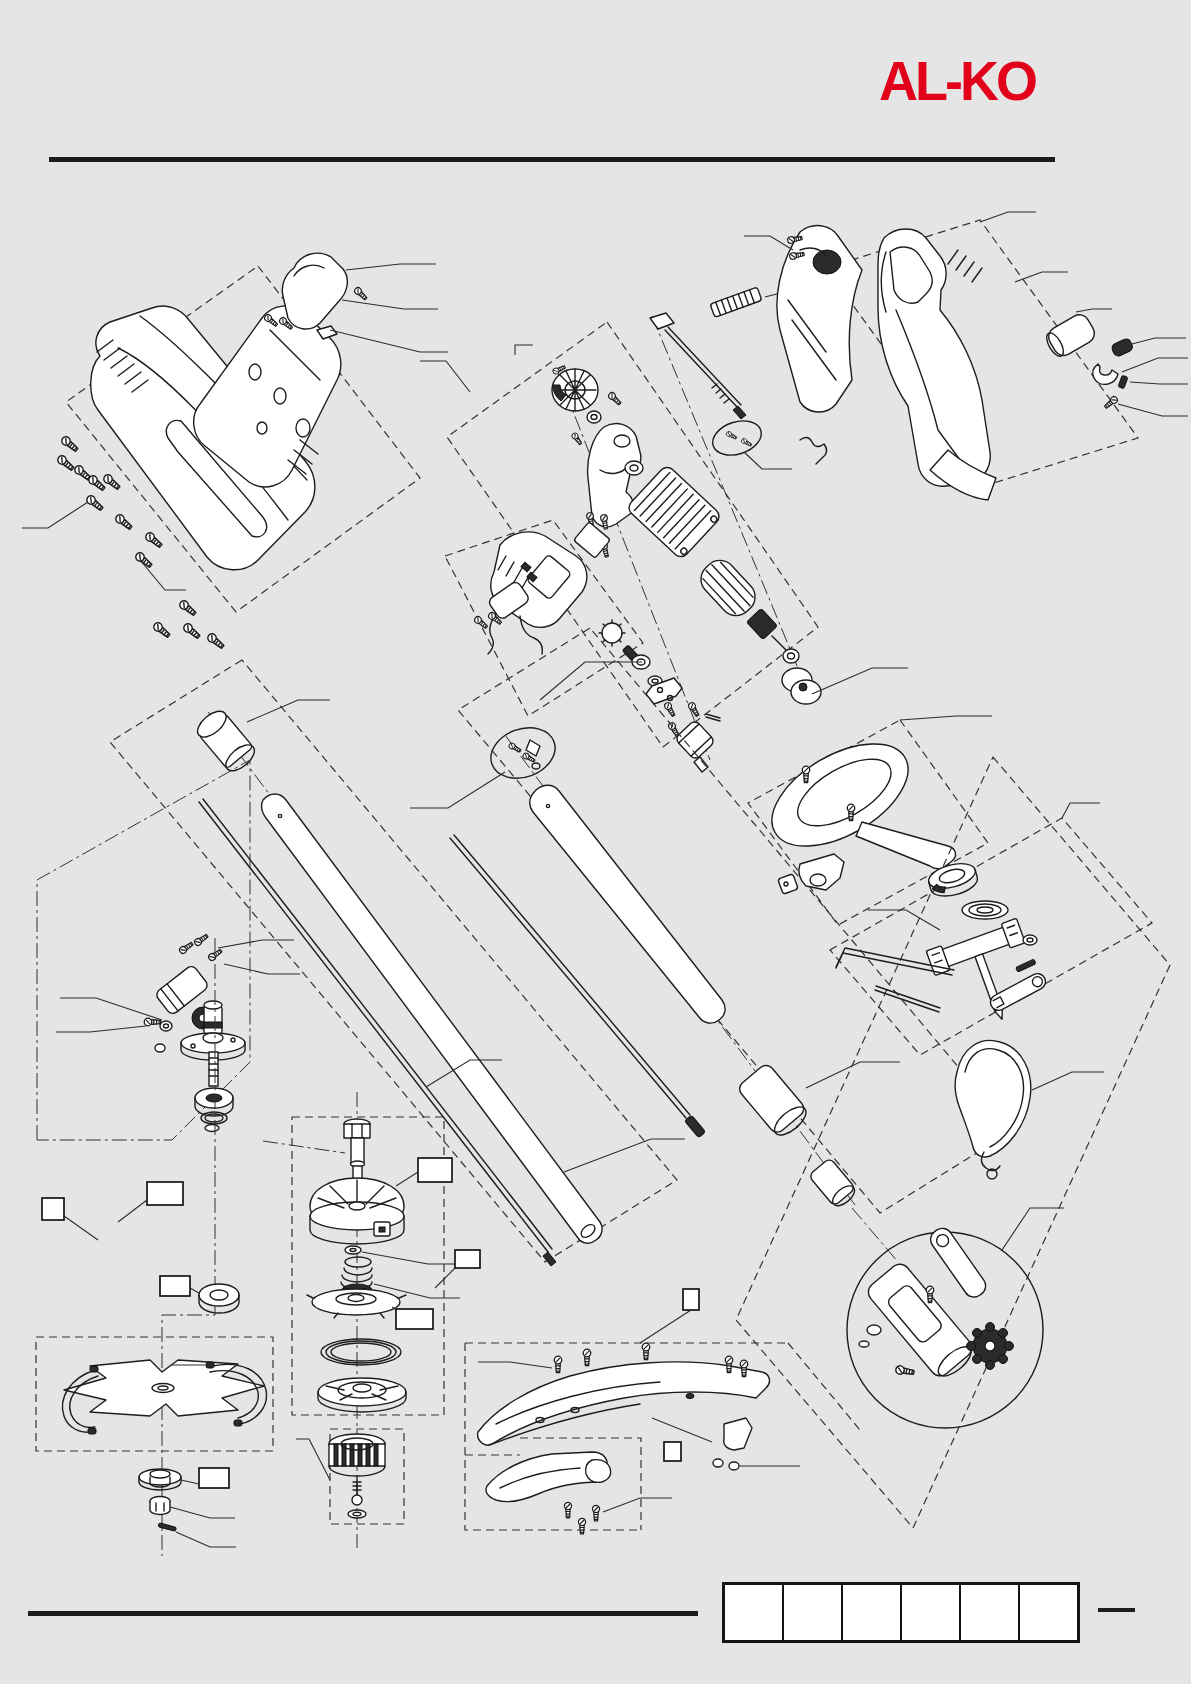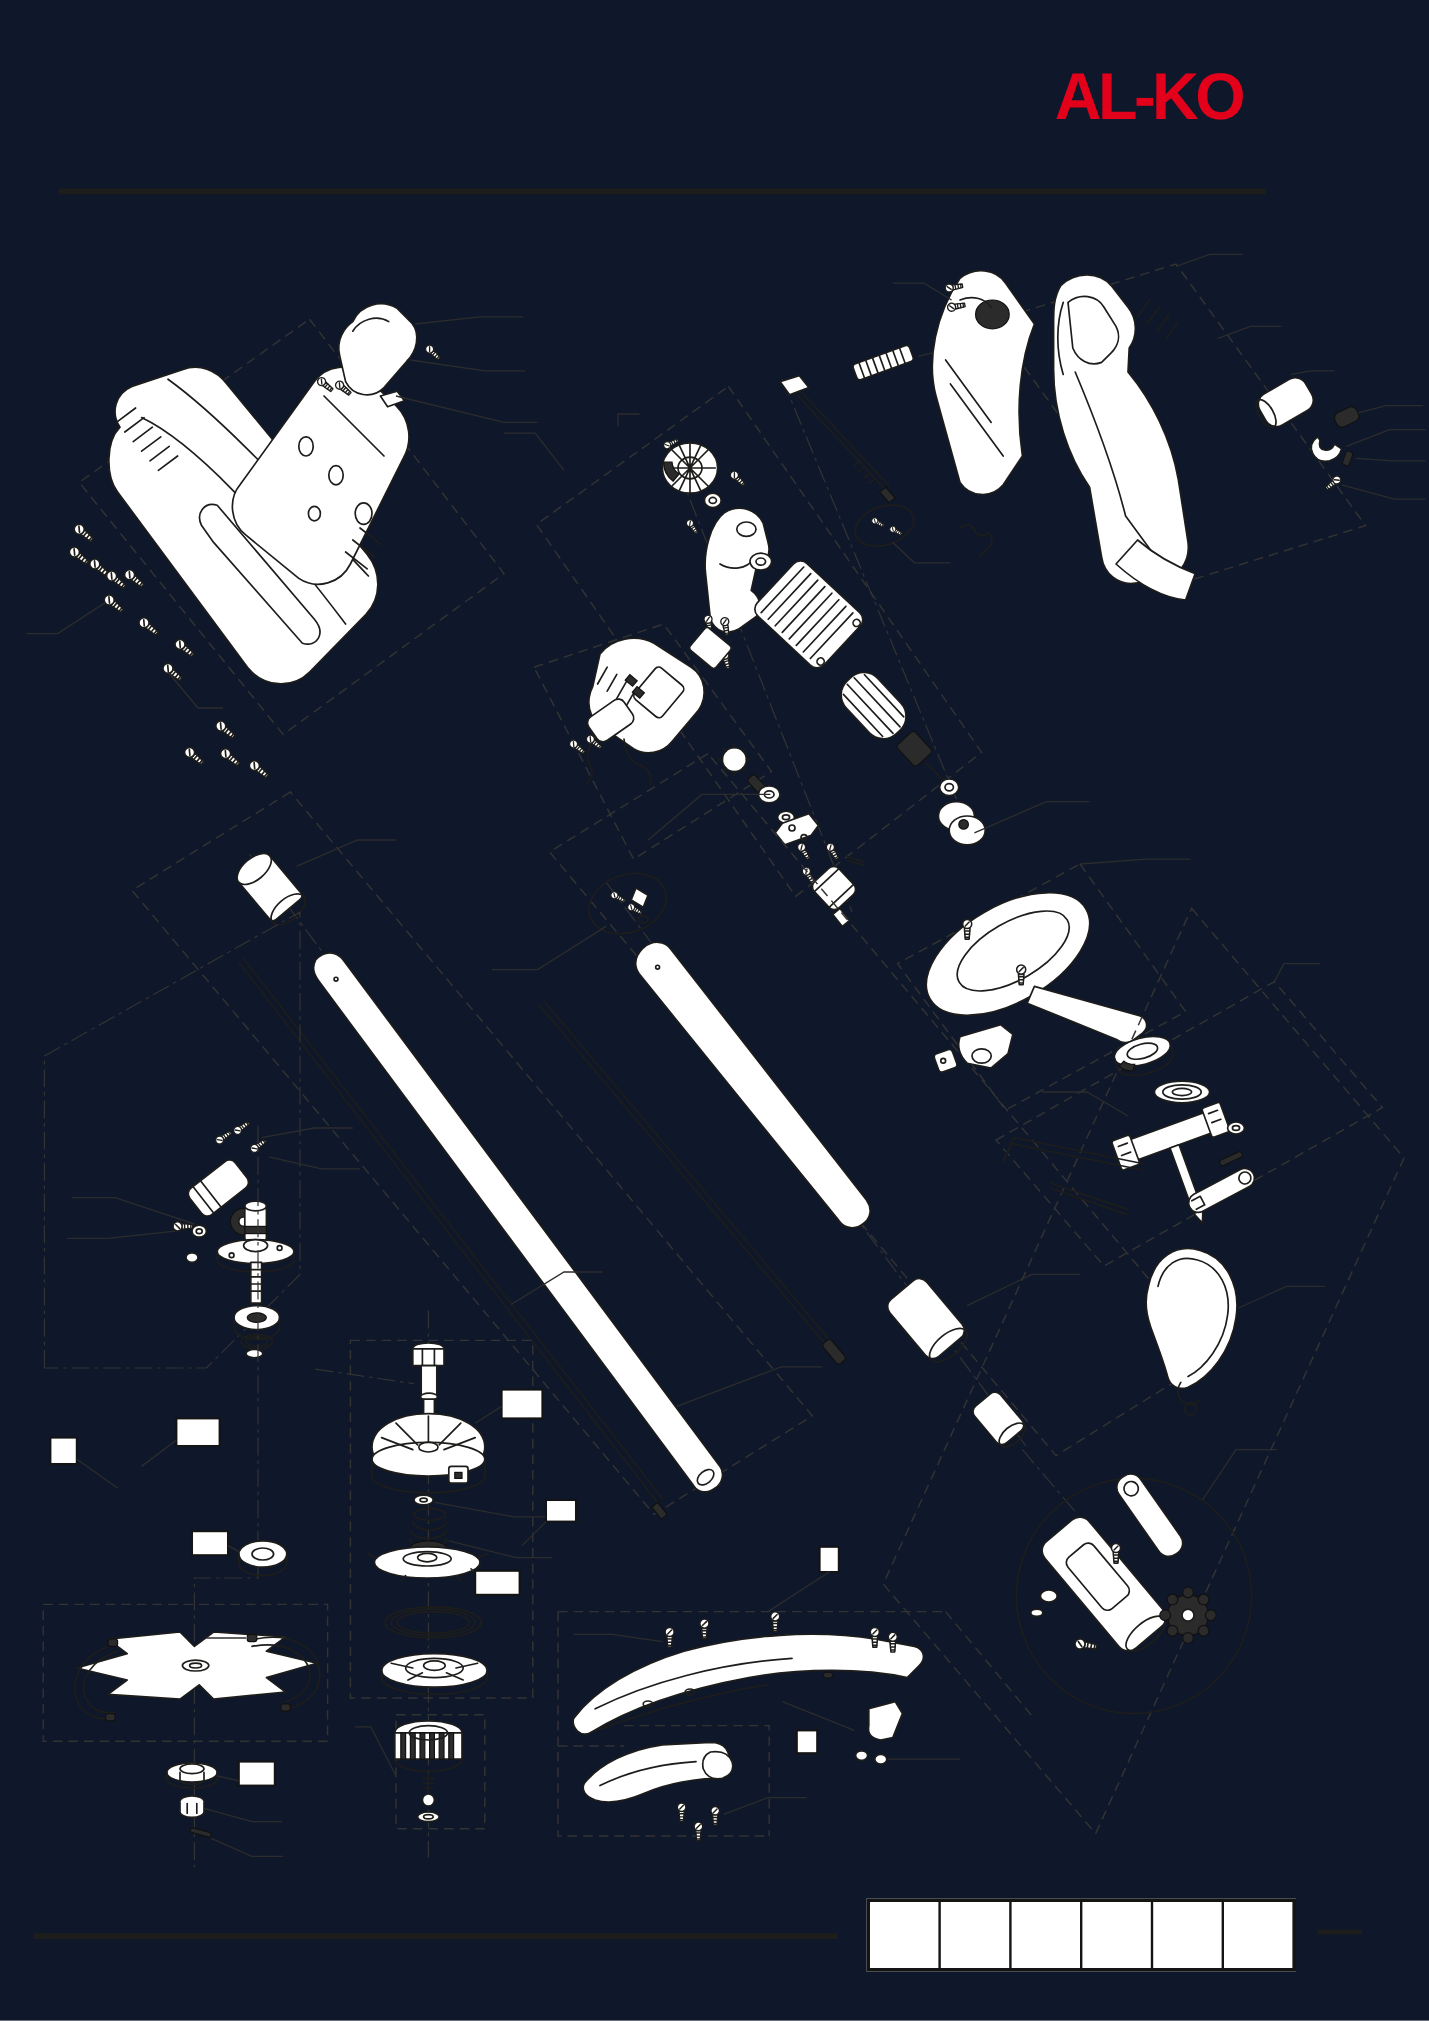--- a/index.html
+++ b/index.html
@@ -1,18 +1,18 @@
 <!DOCTYPE html>
 <html style="--ink: #1d1d1b; --red: #e2001a;"><head>
 <meta charset="utf-8">
 <style>
   :root{ --ink:#1d1d1b; --red:#e2001a; }
   *{ margin:0; padding:0; box-sizing:border-box; }
   html,body{ width:1191px; height:1684px; background:#fff; font-family:"Liberation Sans", sans-serif; overflow:hidden; }
-  .page{ position:relative; width:1191px; height:1684px; background:#0f172a; }
+  .page{ position:relative; width:1191px; height:1684px; background:#e5e5e5; }
   .logo{ position:absolute; top:50px; left:850px; width:185px; text-align:right;
          font-weight:bold; font-size:54px; letter-spacing:-3px; color:var(--red);
          font-family:"Liberation Sans", sans-serif; transform:scaleY(1.02); }
   .top-rule{ position:absolute; left:49px; top:157px; width:1006px; height:5px; background:var(--ink); }
   .bottom-rule{ position:absolute; left:28px; top:1611px; width:670px; height:5px; background:var(--ink); }
   .right-dash{ position:absolute; left:1098px; top:1608px; width:37px; height:4px; background:var(--ink); }
   .rev-table{ position:absolute; left:722px; top:1582px; width:358px; height:61px;
               display:flex; border:3px solid #141414; background:#fff; }
   .rev-table .cell{ flex:1; border-right:2px solid #141414; }
   .rev-table .cell:last-child{ border-right:none; }

